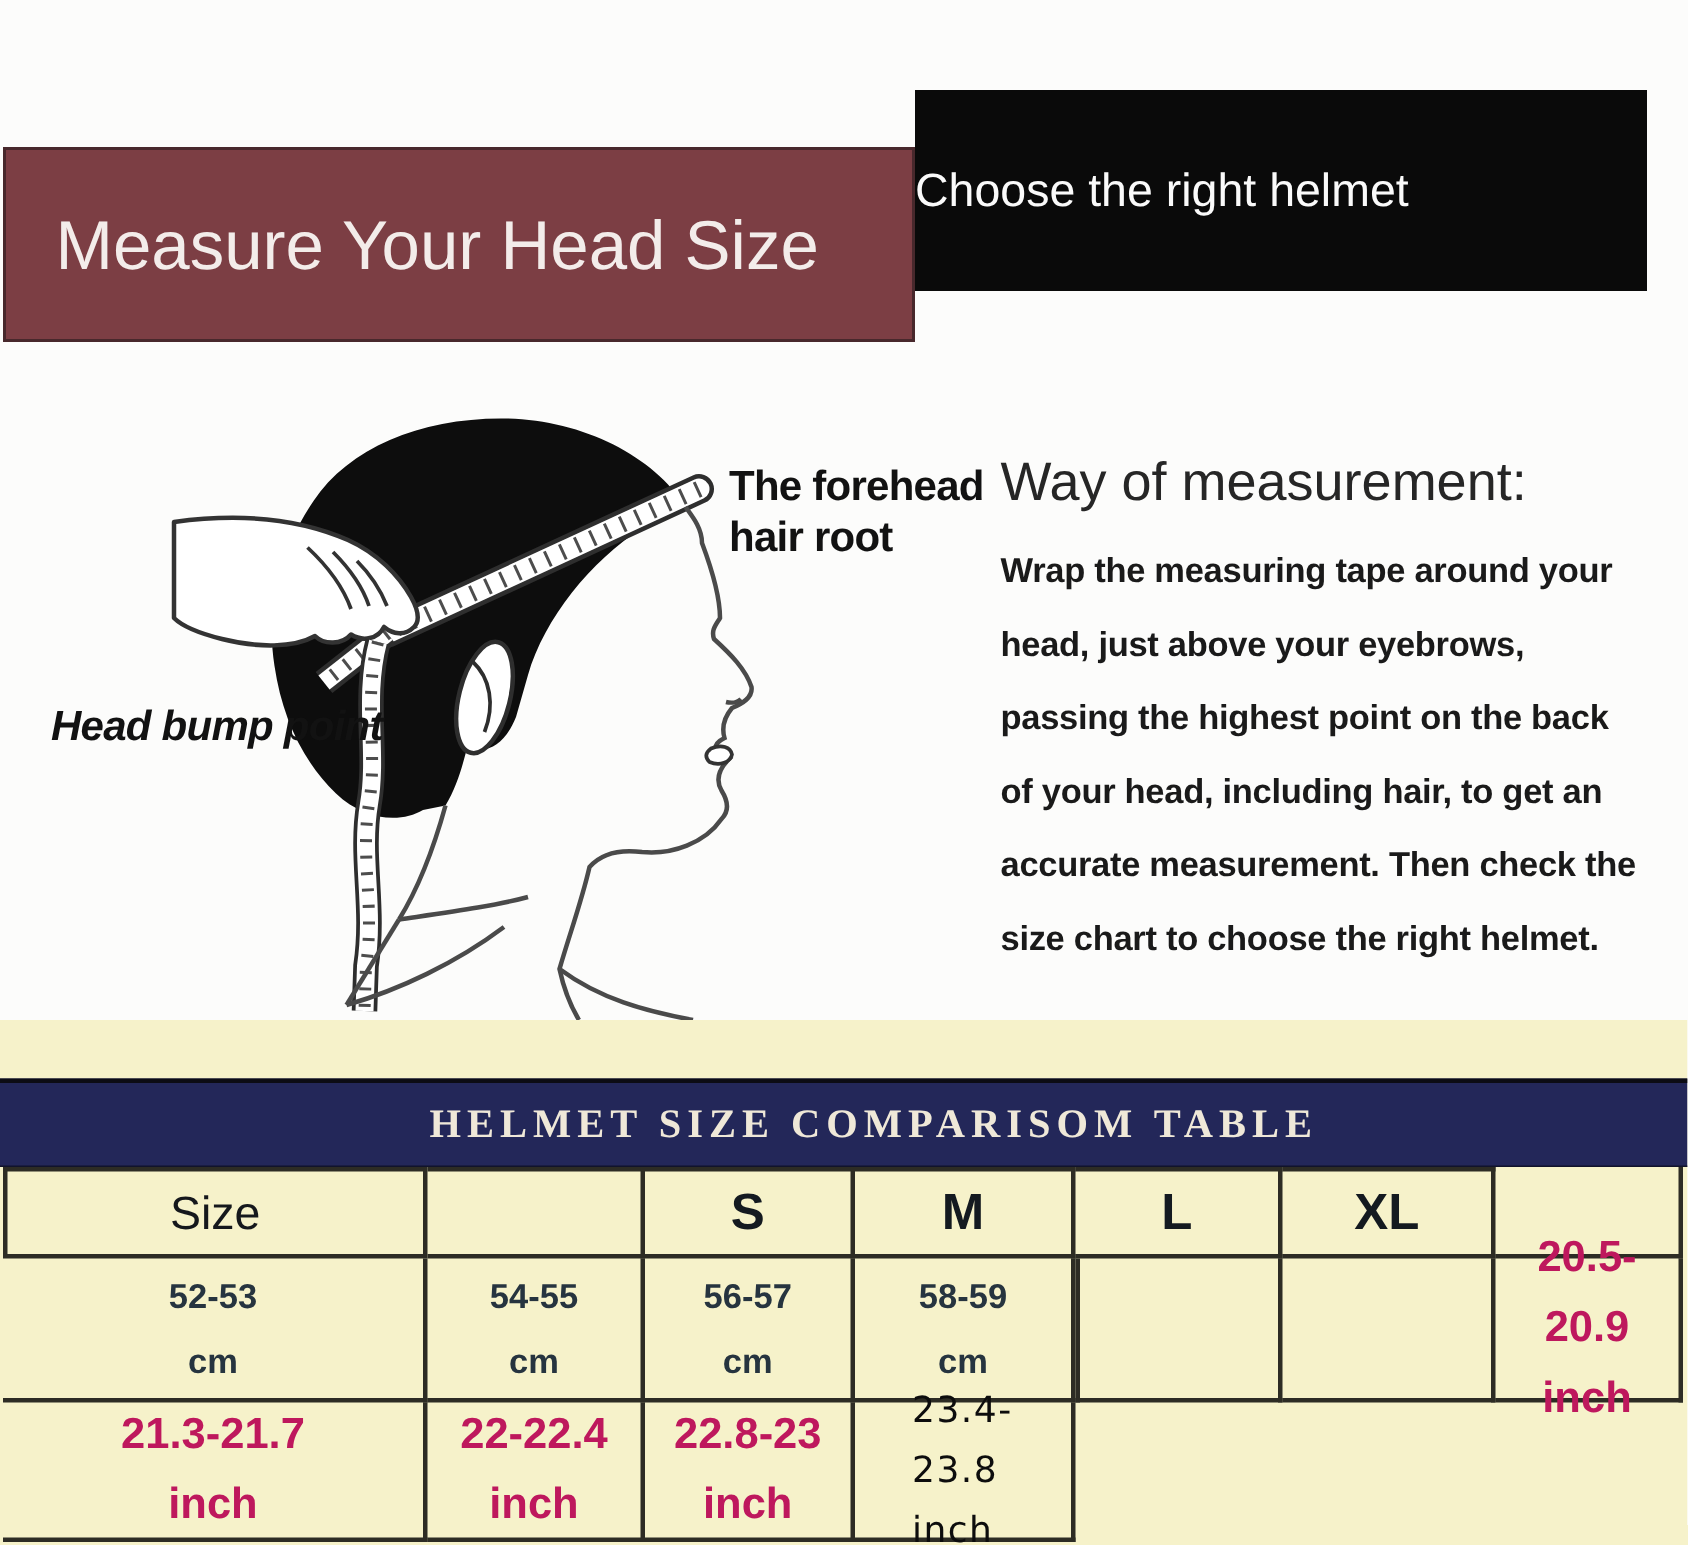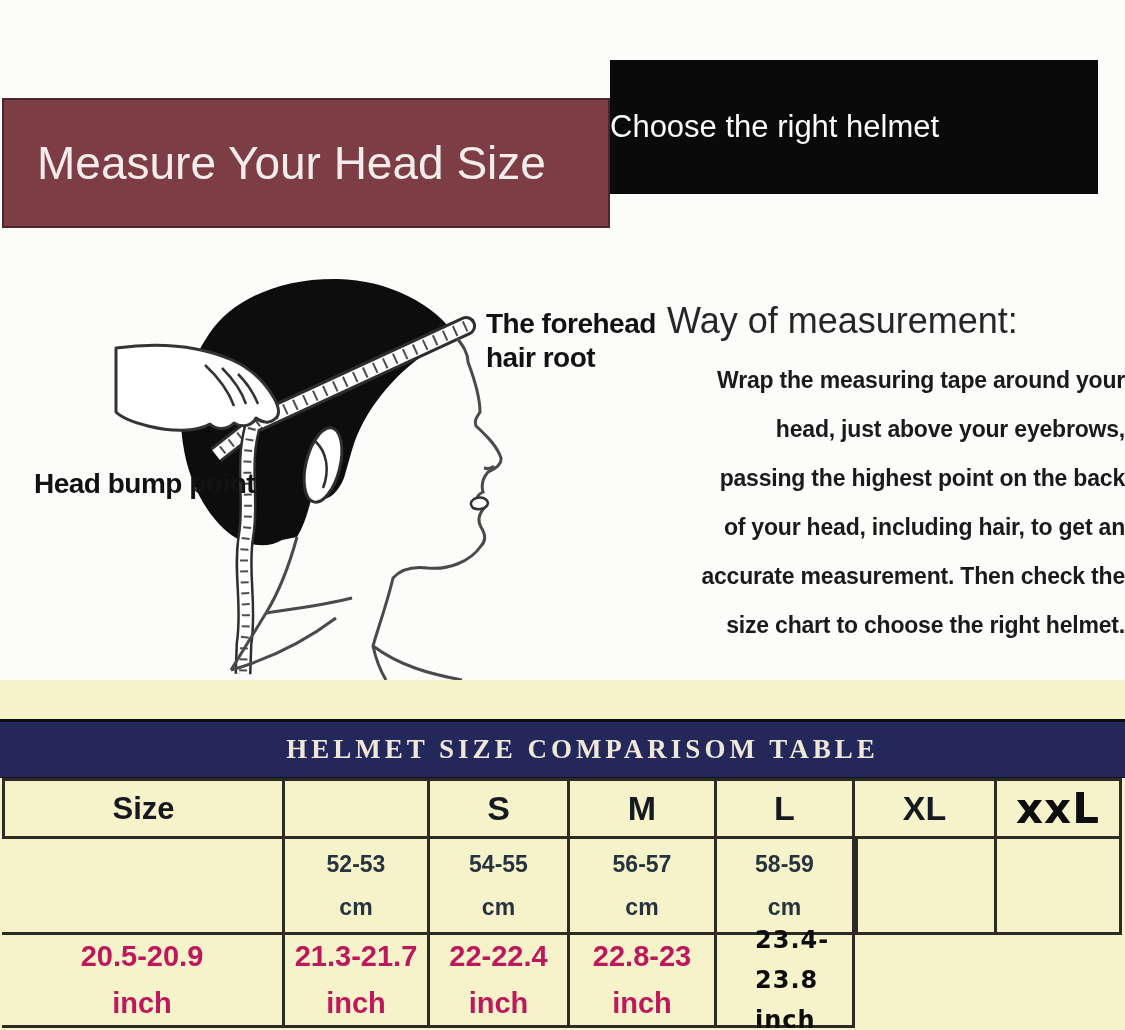--- a/index.html
+++ b/index.html
@@ -35,30 +35,30 @@
   .illustration { position:absolute; left:0; top:256px; width:1125px; height:424px; }
   .label-forehead {
     position:absolute; left:486px; top:307px; width:180px;
     font-size:28px; font-weight:700; line-height:34px; letter-spacing:-0.5px;
     color:#121212;
   }
   .label-bump {
     position:absolute; left:34px; top:468px;
     font-size:28px; font-weight:700; letter-spacing:-0.5px; color:#121212;
     white-space:nowrap;
+    font-style:italic;
   }
   .measure-title {
     position:absolute; left:667px; top:300px;
     font-size:36px; font-weight:400; color:#262626; white-space:nowrap;text-align:right;
   }
   .measure-body {
     position:absolute; left:667px; top:356px; width:458px;
     font-size:23px; font-weight:700; line-height:49px; letter-spacing:-0.2px;
     color:#1a1a1a;
-    text-align:right;
   }
 
   
   .size-panel { position:absolute; left:0; top:680px; width:1125px; height:350px; background:#f6f2ca; }
   .table-title-bar {
     position:absolute; left:0; top:39px; width:1125px; height:59px;
     background:#232759; border-top:3px solid #0c0c14; border-bottom:1px solid #11132b;
     display:flex; align-items:center; justify-content:center;padding-left:40px;
   }
   .table-title {
@@ -71,34 +71,34 @@
     grid-template-columns:283px 145px 140px 147px 138px 142px 125px;
     grid-template-rows:61px 96px 93px;
   }
   .cell {
     border-right:3px solid #2d2c24; border-bottom:3px solid #2d2c24;
     display:flex; flex-direction:column; align-items:center; justify-content:center;
     text-align:center;
   }
   .cell.first { border-left:3px solid #2d2c24; }
   .hdr { font-size:34px; font-weight:700; color:#141a20; }
-  .hdr-size { font-size:31px; font-weight:700; color:#15181c; }
+  .hdr-size { font-size:31px; font-weight:400; color:#15181c; }
   .hdr-xxl { font-size:42px; font-weight:700; color:#0d0d0d; font-family:"DejaVu Sans", sans-serif; letter-spacing:1px; }
   .lbl-circ {
     font-size:30px; font-weight:700; line-height:37px; color:#15181c;
     align-items:flex-end; text-align:right; padding-right:34px;
   }
   .num-cm { font-size:23px; font-weight:700; line-height:43px; color:#26343f; }
   .num-inch { font-size:29px; font-weight:700; line-height:47px; color:#be185d; }
   .last-col {
     font-family:"DejaVu Sans", sans-serif; align-items:flex-start; text-align:left;
     padding-left:15px; color:#0d0d0d;
   }
   .last-cm { font-size:27px; font-weight:400; line-height:43px; letter-spacing:1px; }
-  .last-inch { font-size:24px; font-weight:700; line-height:40px; letter-spacing:1px;padding-left:38px; }
+  .last-inch { font-size:24px; font-weight:400; line-height:40px; letter-spacing:1px;padding-left:38px; }
 </style>
 </head>
 <body>
 
 <div class="banner">
   <div class="banner-left">
     <div class="banner-left-title">Measure Your Head Size</div>
   </div>
   <div class="banner-right">
     <div class="banner-right-title">Choose the right helmet</div>
@@ -172,21 +172,20 @@
   </div>
 
   <div class="size-grid">
 
     <div class="cell first hdr-size row1" style="border-top:3px solid #2d2c24;">Size</div>
     <div class="cell" style="border-top:3px solid #2d2c24;"></div>
     <div class="cell hdr" style="border-top:3px solid #2d2c24;">S</div>
     <div class="cell hdr" style="border-top:3px solid #2d2c24;">M</div>
     <div class="cell hdr" style="border-top:3px solid #2d2c24;">L</div>
     <div class="cell hdr" style="border-top:3px solid #2d2c24;">XL</div>
-    <div class="cell hdr-xxl" style="border-top:3px solid #2d2c24;">xxL</div>
 
     <div class="cell"></div>
     <div class="cell num-cm pre">52-53
 cm</div>
     <div class="cell num-cm pre">54-55
 cm</div>
     <div class="cell num-cm pre">56-57
 cm</div>
     <div class="cell num-cm pre">58-59
 cm</div>

